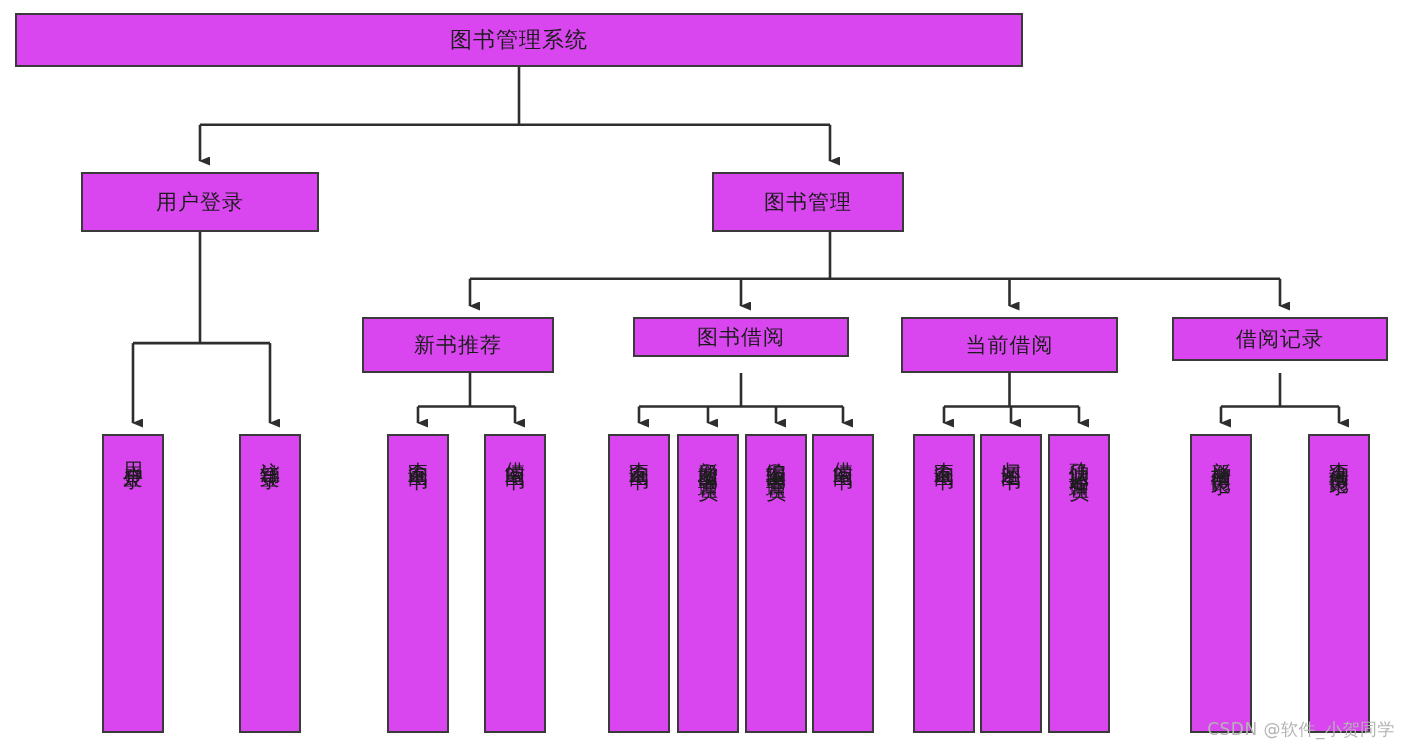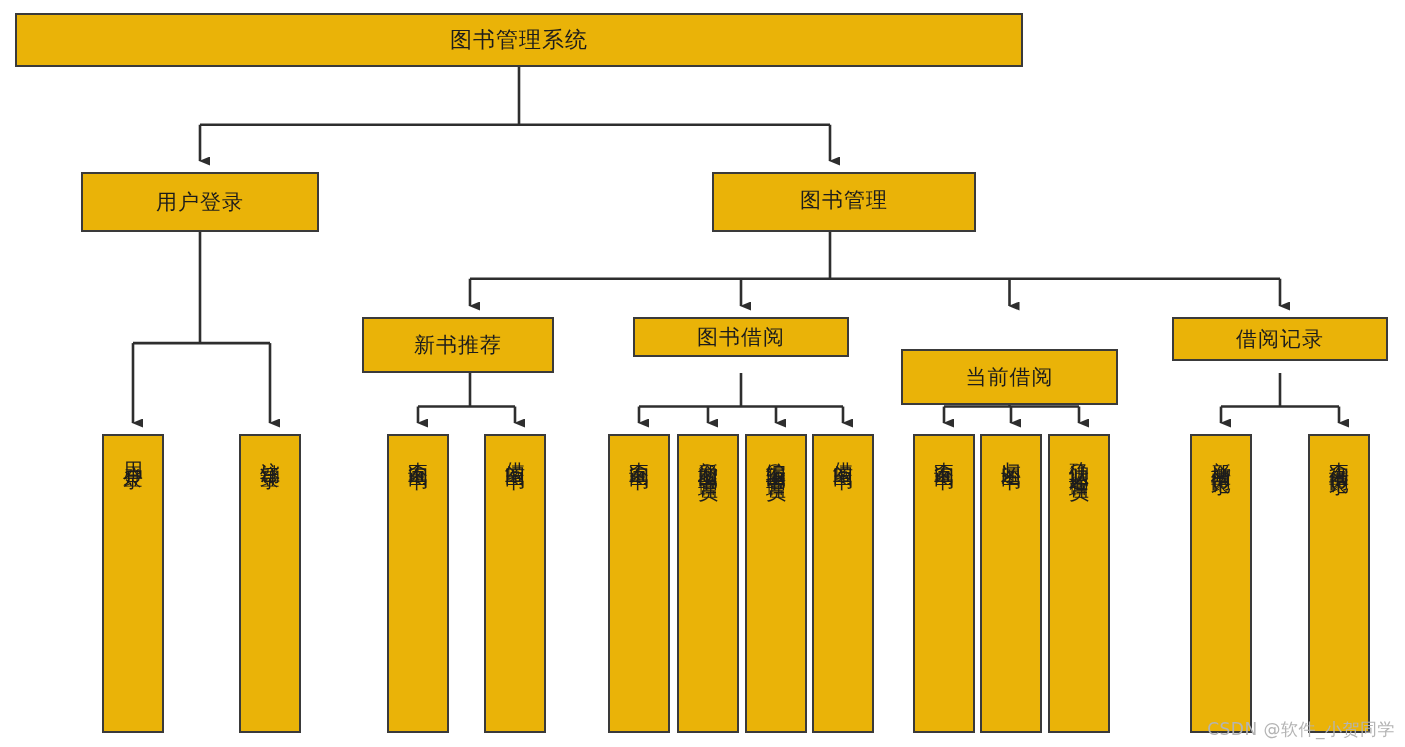--- a/index.html
+++ b/index.html
@@ -22,21 +22,21 @@
     position: absolute;
     left: 0;
     top: 0;
     width: 1405px;
     height: 747px;
     pointer-events: none;
   }
   .node {
     position: absolute;
     box-sizing: border-box;
-    background: #eab308;
+    background: #d946ef;
     border: 2px solid #3a3a3a;
     display: flex;
     align-items: center;
     justify-content: center;
     color: #1c1c1c;
   }
   .node-label {
     display: block;
     text-align: center;
     line-height: 1.15;
@@ -122,30 +122,30 @@
       </g>
   </svg>
 
   <div id="node-layer">
       <div class="node horizontal root" style="left: 15px; top: 13px; width: 1008px; height: 54px;">
         <span class="node-label">图书管理系统</span>
       </div>
       <div class="node horizontal" style="left: 81px; top: 172px; width: 238px; height: 60px;">
         <span class="node-label">用户登录</span>
       </div>
-      <div class="node horizontal" style="left: 712px; top: 172px; width: 264px; height: 60px; font-family: Liberation Mono, monospace;">
+      <div class="node horizontal" style="left: 712px; top: 172px; width: 192px; height: 60px;">
         <span class="node-label">图书管理</span>
       </div>
       <div class="node horizontal" style="left: 362px; top: 317px; width: 192px; height: 56px;">
         <span class="node-label">新书推荐</span>
       </div>
       <div class="node horizontal" style="left: 633px; top: 317px; width: 216px; height: 40px;">
         <span class="node-label">图书借阅</span>
       </div>
-      <div class="node horizontal" style="left: 901px; top: 317px; width: 217px; height: 56px; margin-top: 32px;">
+      <div class="node horizontal" style="left: 901px; top: 317px; width: 217px; height: 56px;">
         <span class="node-label">当前借阅</span>
       </div>
       <div class="node horizontal" style="left: 1172px; top: 317px; width: 216px; height: 44px;">
         <span class="node-label">借阅记录</span>
       </div>
       <div class="node vertical" style="left: 102px; top: 434px; width: 62px; height: 299px;">
         <span class="node-label">用户登录</span>
       </div>
       <div class="node vertical" style="left: 239px; top: 434px; width: 62px; height: 299px;">
         <span class="node-label">注销登录</span>

